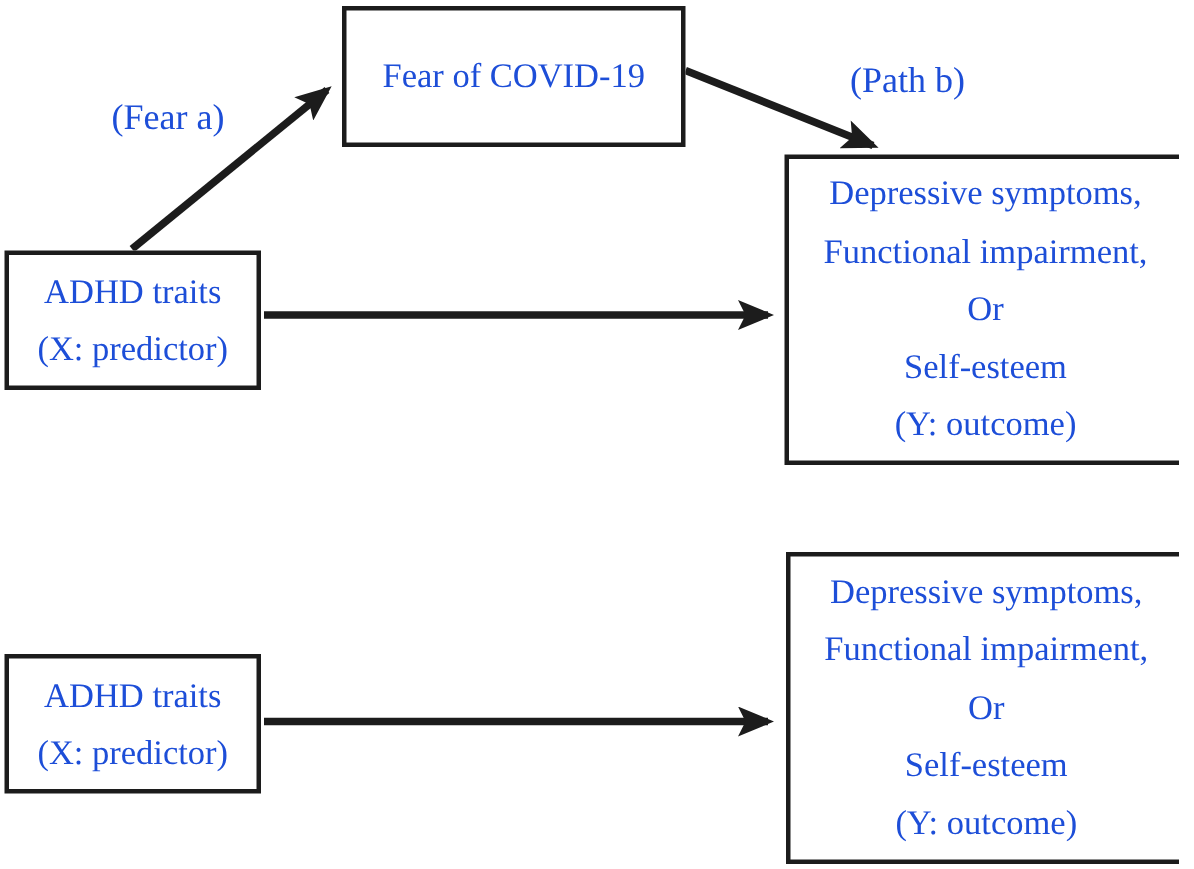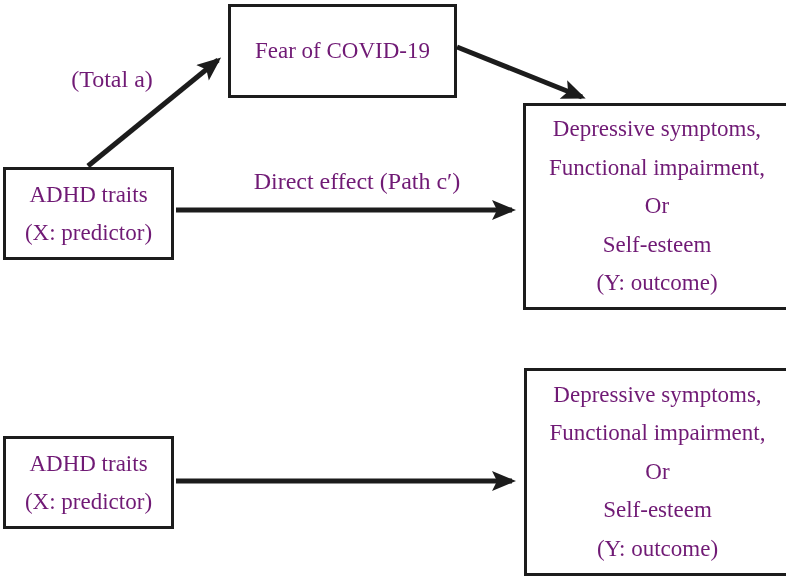--- a/index.html
+++ b/index.html
@@ -6,21 +6,21 @@
     margin: 0;
     padding: 0;
     background: #ffffff;
   }
   .canvas {
     position: relative;
     width: 786px;
     height: 579px;
     background: #ffffff;
     font-family: "Liberation Serif", "DejaVu Serif", serif;
-    color: #701a75;
+    color: #1d4ed8;
     overflow: hidden;
   }
   .arrow-layer {
     position: absolute;
     left: 0;
     top: 0;
     width: 796px;
     height: 579px;
   }
   .node-box {
@@ -83,22 +83,22 @@
   </div>
 
   <div class="node-box outcome-top">
     <span class="box-line">Depressive symptoms,</span>
     <span class="box-line">Functional impairment,</span>
     <span class="box-line">Or</span>
     <span class="box-line">Self-esteem</span>
     <span class="box-line">(Y: outcome)</span>
   </div>
 
-  <div class="path-label label-path-a">(Total a)</div>
-  <div class="path-label label-direct">Direct effect (Path c′)</div>
+  <div class="path-label label-path-a">(Fear a)</div>
+  <div class="path-label label-path-b">(Path b)</div>
 
   <div class="node-box predictor-bot">
     <span class="box-line">ADHD traits</span>
     <span class="box-line">(X: predictor)</span>
   </div>
 
   <div class="node-box outcome-bot">
     <span class="box-line">Depressive symptoms,</span>
     <span class="box-line">Functional impairment,</span>
     <span class="box-line">Or</span>

